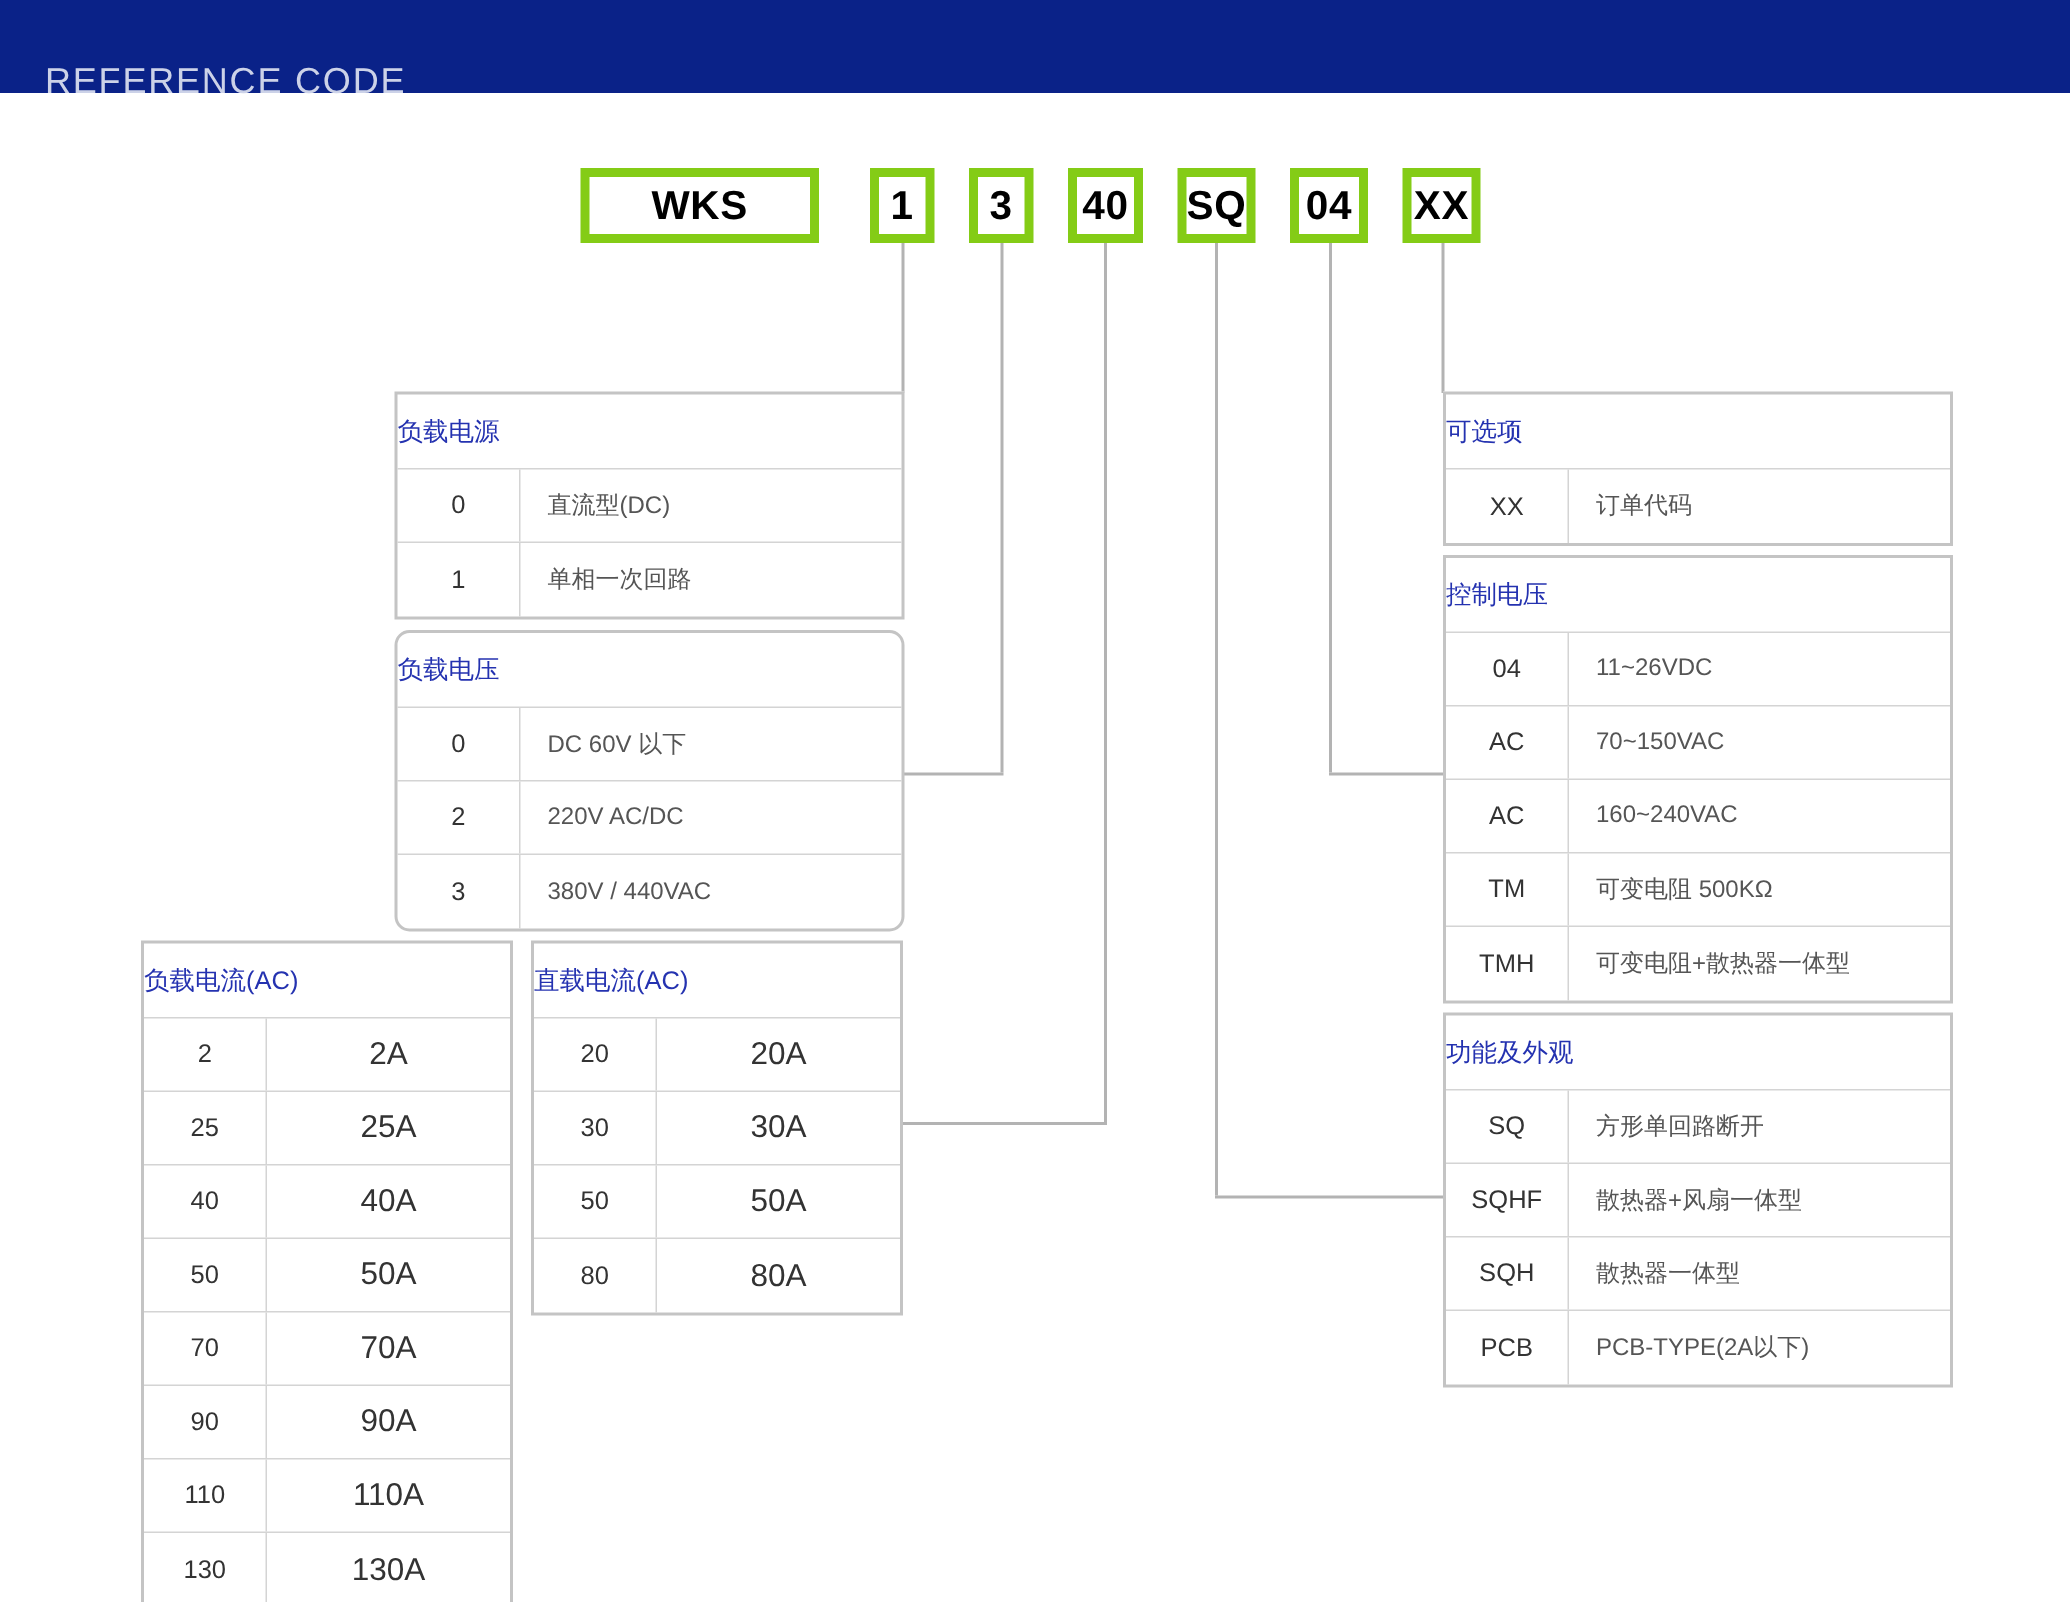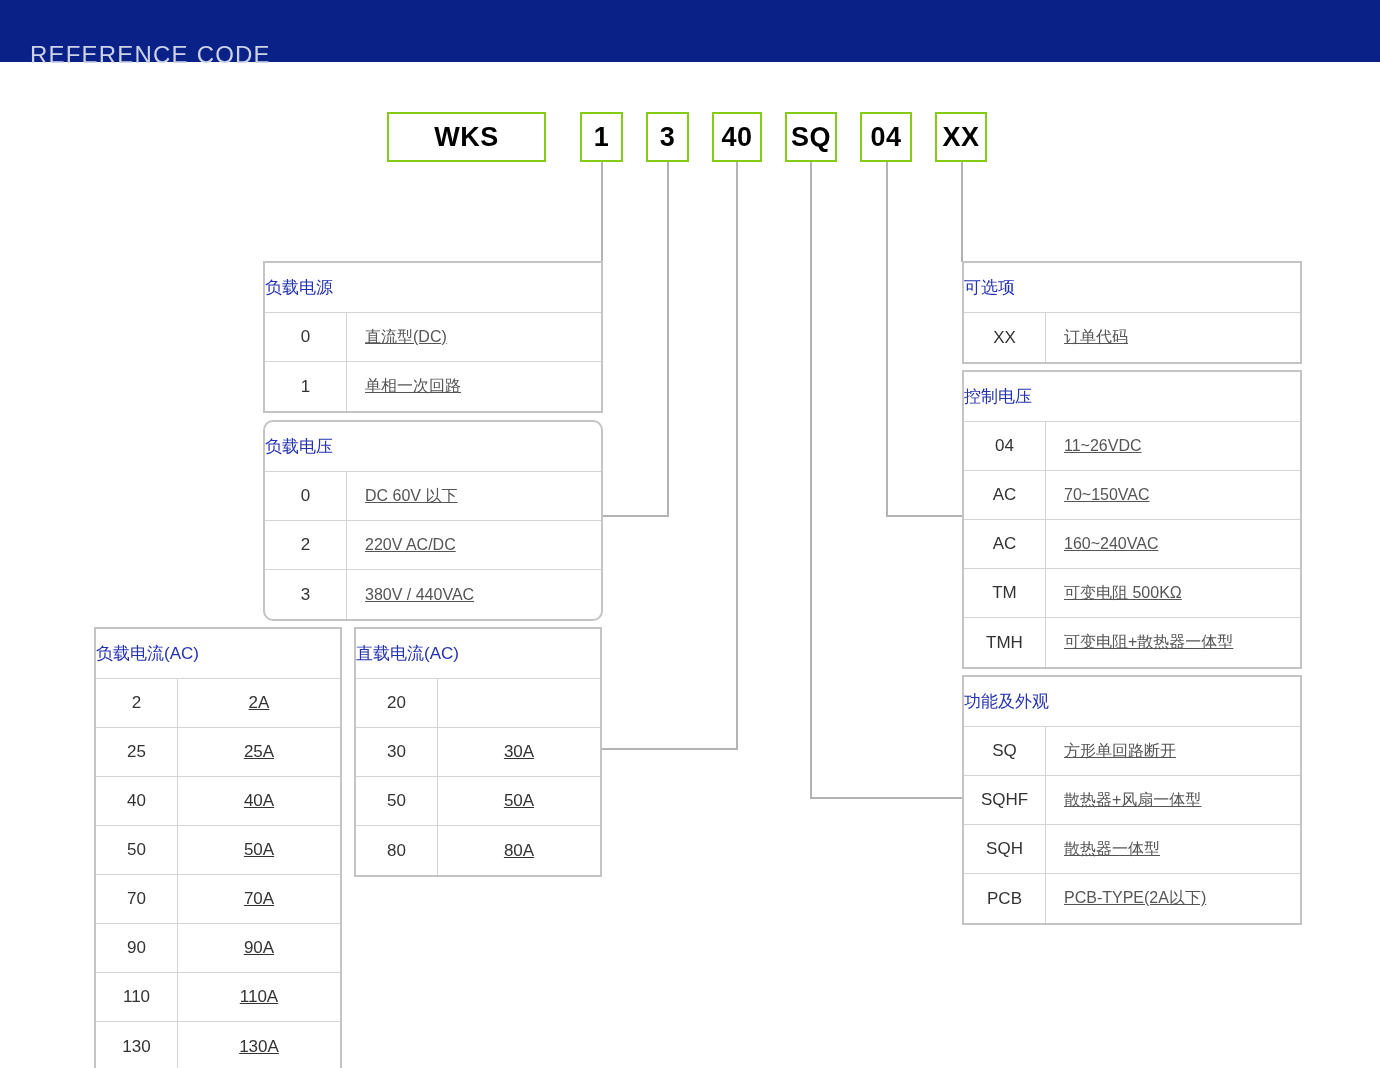--- a/index.html
+++ b/index.html
@@ -20,21 +20,21 @@
   .header-title {
     position: absolute; left: 30px; top: 0;
     height: 62px; line-height: 62px;
     font-size: 24px; letter-spacing: 1.2px;
     color: #ccd2e8; font-weight: 400; margin-top: 24px;
   }
 
   
   .code-box {
     position: absolute;
-    border: 2px solid #84cc16;
+    border: 6px solid #84cc16;
     background: #fff;
     display: flex; align-items: center; justify-content: center;
     font-weight: bold; color: #000;
     font-size: 27px;
     letter-spacing: 0.5px;
   }
 
   
   .ln { position: absolute; background: #b3b3b3; }
   .ln-v { width: 2px; }
@@ -66,23 +66,22 @@
     font-size: 17px; color: #333;
     border-right: 1px solid #d4d4d4;
     flex: none;
   }
   .c-desc {
     flex: 1;
     display: flex; align-items: center;
     padding-left: 18px;
     font-size: 16px; color: #555;
     white-space: nowrap;
-    text-decoration: underline;
-  }
-  .c-desc.center { justify-content: center; padding-left: 0; color: #333; font-size: 17px; }
+  }
+  .c-desc.center { justify-content: center; padding-left: 0; color: #333; font-size: 21px; }
 </style>
 </head>
 <body>
 
 <div id="root">
 
   <div class="header">
     <div class="header-title">REFERENCE CODE</div>
   </div>
 
@@ -185,20 +184,21 @@
     <div class="row">
       <div class="c-code">130</div>
       <div class="c-desc center">130A</div>
     </div>
   </div>
 
   <div class="tbl" style="left:354px; top:627px; width:248px;">
     <div class="tbl-head">直载电流(AC)</div>
     <div class="row">
       <div class="c-code">20</div>
+      <div class="c-desc center">20A</div>
     </div>
     <div class="row">
       <div class="c-code">30</div>
       <div class="c-desc center">30A</div>
     </div>
     <div class="row">
       <div class="c-code">50</div>
       <div class="c-desc center">50A</div>
     </div>
     <div class="row">

